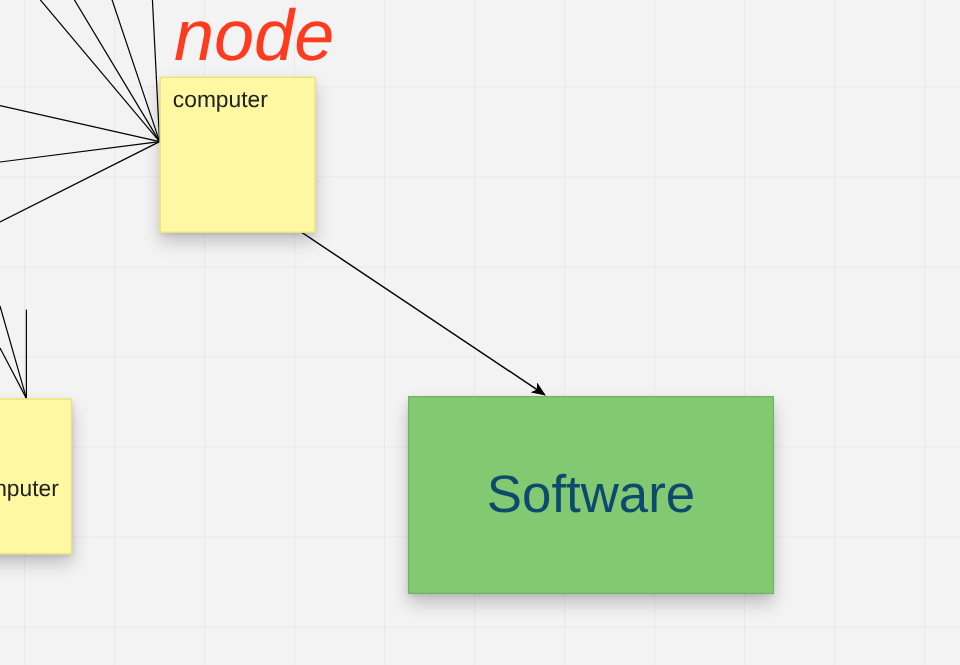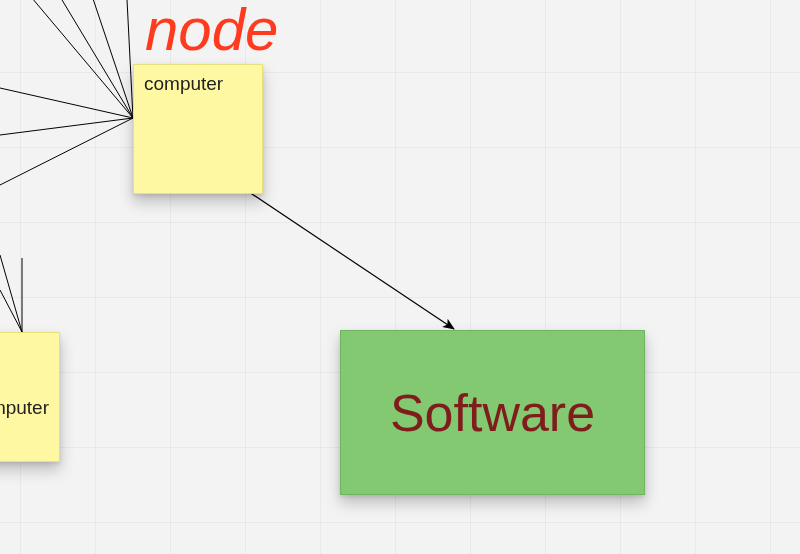--- a/index.html
+++ b/index.html
@@ -72,23 +72,23 @@
     left: 340px;
     top: 330px;
     width: 305px;
     height: 165px;
     display: flex;
     align-items: center;
     justify-content: center;
   }
   #node-software .label {
     position: static;
-    font-size: 52px;
+    font-size: 44px;
     font-weight: 400;
-    color: #7f1d1d;
+    color: #0c4a6e;
   }
   .floating-label {
     position: absolute;
     color: #ff3b1f;
     font-size: 60px;
     font-weight: 400;
     left: 145px;
     top: 0px;
     line-height: 1;
     font-style: italic;

